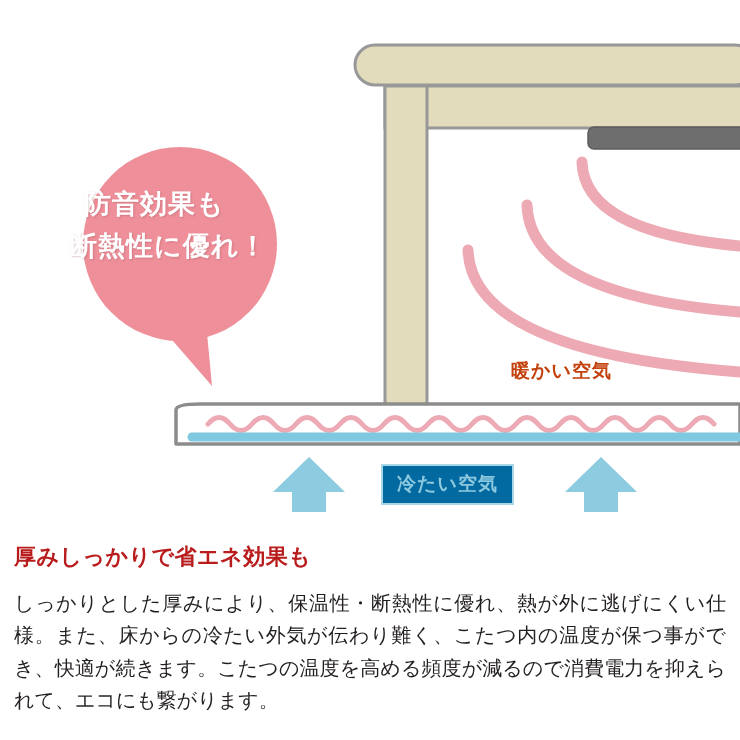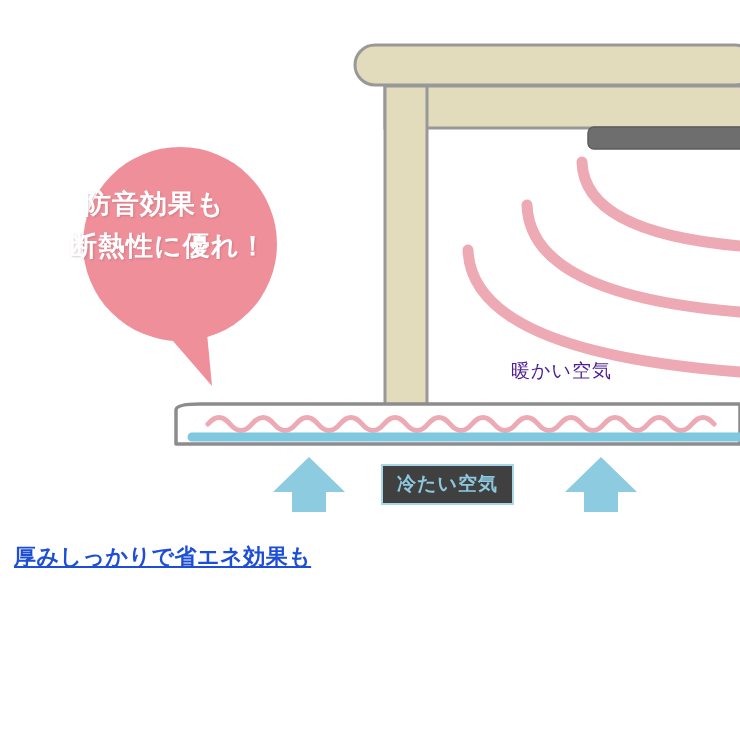--- a/index.html
+++ b/index.html
@@ -35,54 +35,53 @@
     text-shadow:1px 1px 2px rgba(120,60,70,0.25);
   }
   #bubble-line-1 { left:84px; top:186px; }
   #bubble-line-2 { left:70px; top:228px; }
 
   
   .warm-label {
     position:absolute;
     left:511px; top:358px;
     font-size:19px;
-    font-weight:normal;
-    color:#4c1d95;
+    font-weight:bold;
+    color:#c2410c;
     letter-spacing:1px;
     white-space:nowrap;
   }
   .cold-label-box {
     position:absolute;
     left:381px; top:464px;
     padding:5px 14px 6px 14px;
     border:2px solid #a8d8e8;
-    background:#404040;
+    background:#0369a1;
     white-space:nowrap;
   }
   .cold-label-box span {
     font-size:19px;
     font-weight:bold;
     color:#8cc9de;
     letter-spacing:1px;
   }
 
   
   #text-block {
     position:absolute;
     left:0; top:520px;
     width:740px;
     padding:22px 14px 0 14px;
   }
   #body-heading {
     font-size:22px;
     line-height:1.4;
-    color:#1d4ed8;
+    color:#b91c1c;
     margin-bottom:14px;
     letter-spacing:0.5px;
-    text-decoration:underline;
   }
   #body-paragraph {
     font-size:20px;
     line-height:1.62;
     color:#231f20;
     letter-spacing:0px;
     text-align:justify;
   }
 </style>
 </head>
@@ -150,13 +149,14 @@
 </div>
 
 <div class="warm-label">暖かい空気</div>
 
 <div class="cold-label-box">
   <span>冷たい空気</span>
 </div>
 
 <div id="text-block">
   <h2 id="body-heading">厚みしっかりで省エネ効果も</h2>
+  <p id="body-paragraph">しっかりとした厚みにより、保温性・断熱性に優れ、熱が外に逃げにくい仕様。また、床からの冷たい外気が伝わり難く、こたつ内の温度が保つ事ができ、快適が続きます。こたつの温度を高める頻度が減るので消費電力を抑えられて、エコにも繋がります。</p>
 </div>
 
 </body></html>

